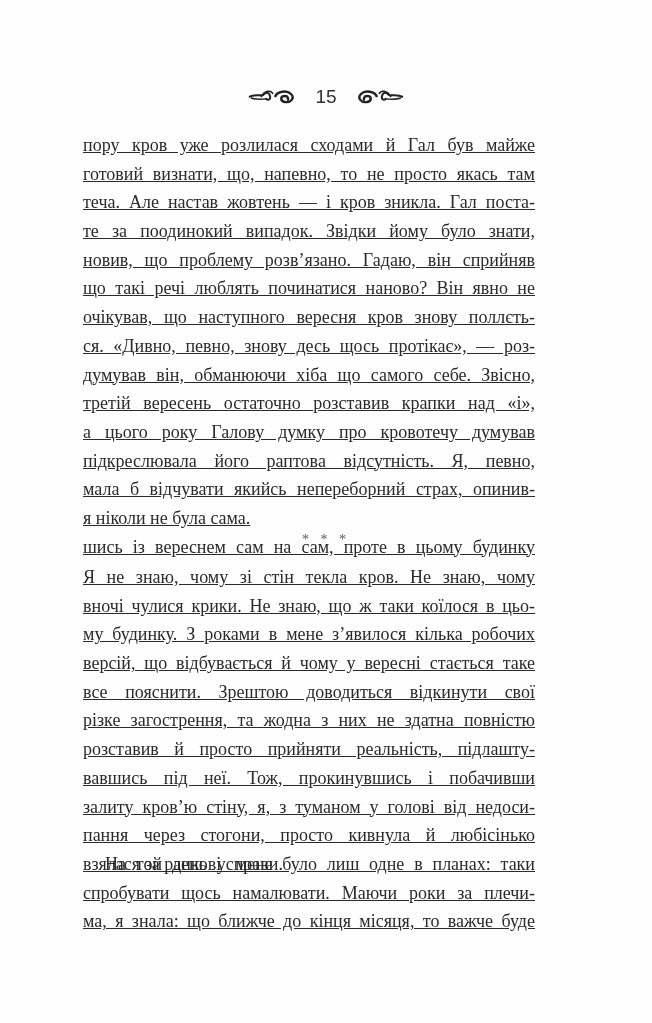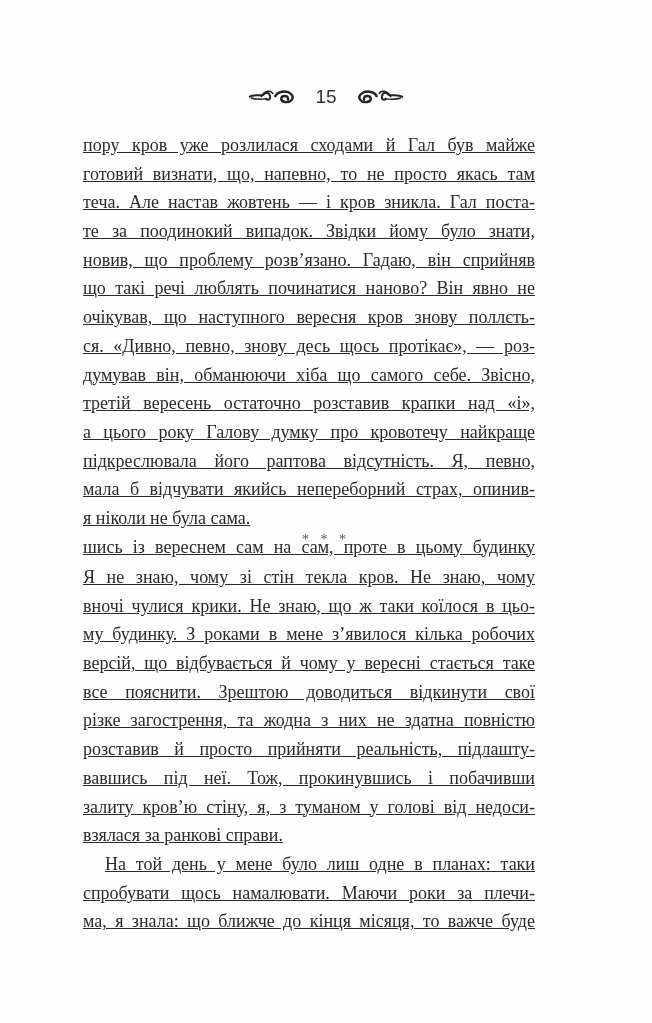--- a/index.html
+++ b/index.html
@@ -76,39 +76,40 @@
   <span class="line">пору кров уже розлилася сходами й Гал був майже</span>
   <span class="line">готовий визнати, що, напевно, то не просто якась там</span>
   <span class="line">теча. Але настав жовтень — і кров зникла. Гал поста-</span>
   <span class="line">те за поодинокий випадок. Звідки йому було знати,</span>
   <span class="line">новив, що проблему розв’язано. Гадаю, він сприйняв</span>
   <span class="line">що такі речі люблять починатися наново? Він явно не</span>
   <span class="line">очікував, що наступного вересня кров знову поллєть-</span>
   <span class="line">ся. «Дивно, певно, знову десь щось протікає», — роз-</span>
   <span class="line">думував він, обманюючи хіба що самого себе. Звісно,</span>
   <span class="line">третій вересень остаточно розставив крапки над «і»,</span>
-  <span class="line">а цього року Галову думку про кровотечу найкраще</span>
+  <span class="line">а цього року Галову думку про кровотечу думував</span>
   <span class="line">підкреслювала його раптова відсутність. Я, певно,</span>
   <span class="line">мала б відчувати якийсь непереборний страх, опинив-</span>
   <span class="line last">я ніколи не була сама.</span>
   <span class="line">шись із вереснем сам на сам, проте в цьому будинку</span>
 </div>
 
 <div class="separator">* * *</div>
 
 <div class="text-block p2">
   <span class="line">Я не знаю, чому зі стін текла кров. Не знаю, чому</span>
   <span class="line">вночі чулися крики. Не знаю, що ж таки коїлося в цьо-</span>
   <span class="line">му будинку. З роками в мене з’явилося кілька робочих</span>
   <span class="line">версій, що відбувається й чому у вересні стається таке</span>
   <span class="line">все пояснити. Зрештою доводиться відкинути свої</span>
   <span class="line">різке загострення, та жодна з них не здатна повністю</span>
   <span class="line">розставив й просто прийняти реальність, підлашту-</span>
   <span class="line">вавшись під неї. Тож, прокинувшись і побачивши</span>
   <span class="line">залиту кров’ю стіну, я, з туманом у голові від недоси-</span>
+  <span class="line">пання через стогони, просто кивнула й любісінько</span>
   <span class="line last">взялася за ранкові справи.</span>
 </div>
 
 <div class="text-block p3">
   <span class="line indent">На той день у мене було лиш одне в планах: таки</span>
   <span class="line">спробувати щось намалювати. Маючи роки за плечи-</span>
   <span class="line">ма, я знала: що ближче до кінця місяця, то важче буде</span>
 </div>
 
 </body></html>

